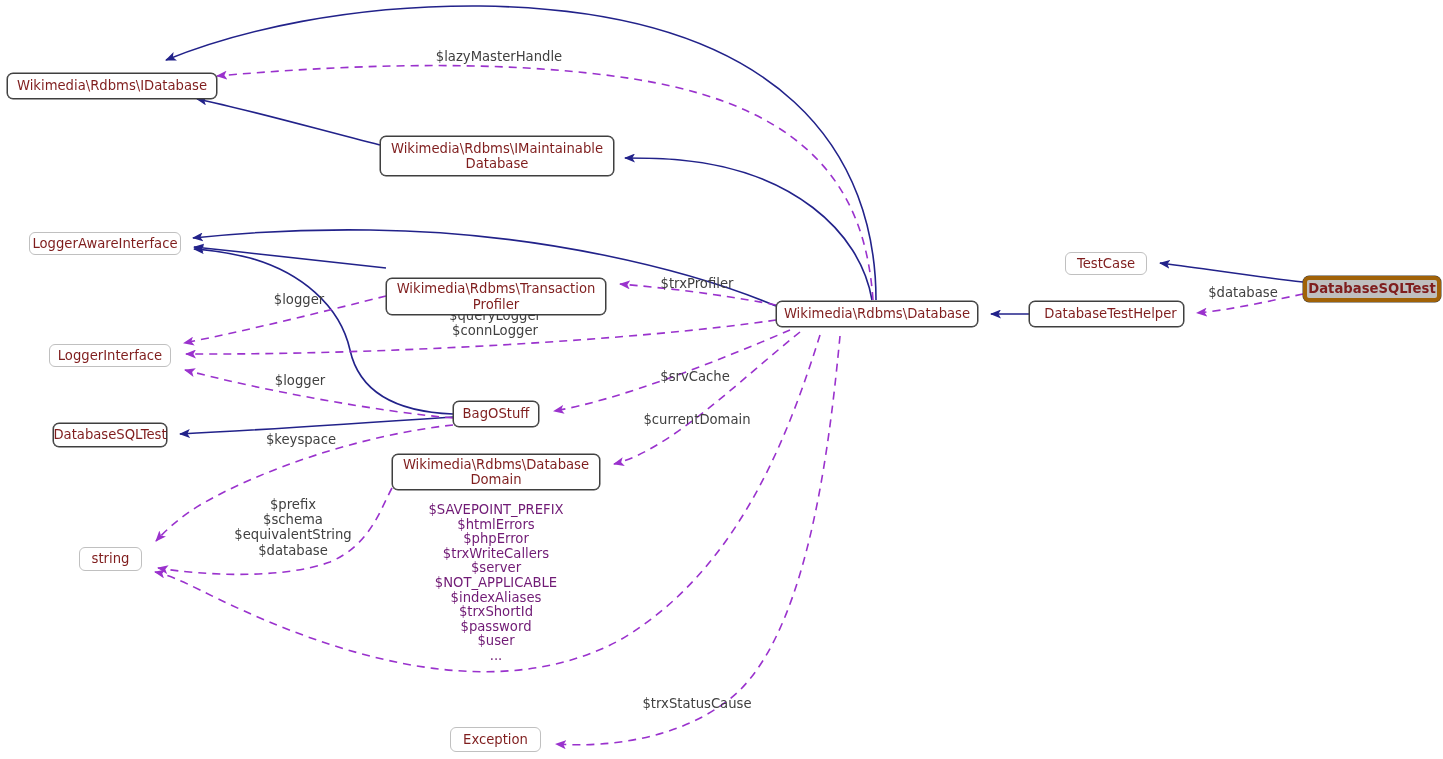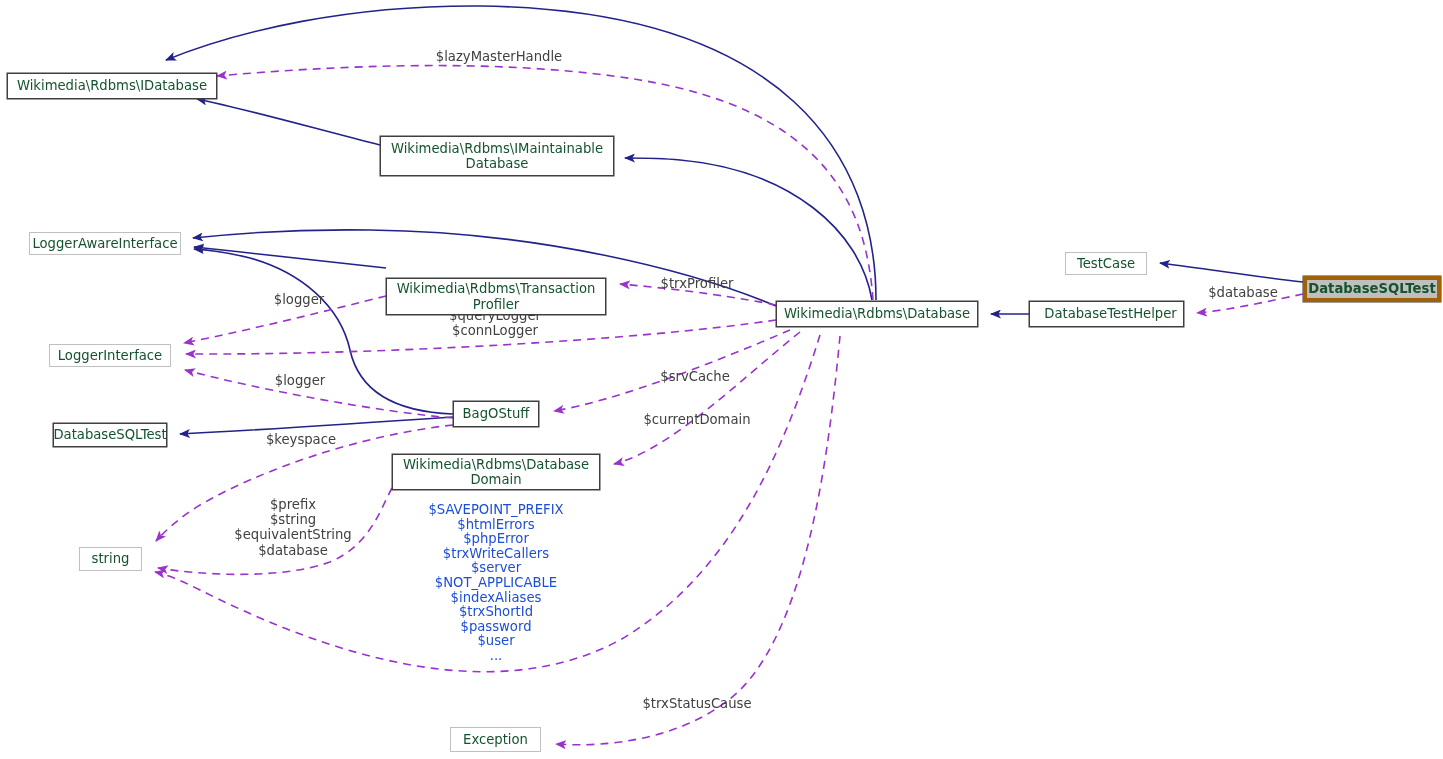--- a/index.html
+++ b/index.html
@@ -27,23 +27,24 @@
   .node {
     position: absolute;
     box-sizing: border-box;
     background: #ffffff;
     display: flex;
     align-items: center;
     justify-content: center;
     text-align: center;
     font-size: 13.2px;
     line-height: 15.5px;
-    color: #14532d;
+    color: #7f1d1d;
     white-space: pre-line;
     z-index: 3;
+    border-radius: 6px;
   }
   .node.dark {
     border: 1px solid #3f3f3f;
     box-shadow: 0 0 0 0.5px #3f3f3f;
   }
   .node.light {
     border: 1px solid #c0c0c0;
   }
   .node.current {
     border: 4px solid #a16207;
@@ -57,21 +58,21 @@
     line-height: 15.2px;
     color: #404040;
     white-space: pre-line;
     text-align: center;
     z-index: 2;
   }
   .fieldlist {
     position: absolute;
     font-size: 13.2px;
     line-height: 14.6px;
-    color: #1d4ed8;
+    color: #701a75;
     white-space: pre-line;
     text-align: center;
     z-index: 2;
   }
 </style>
 </head>
 <body>
 
 <div id="canvas">
 
@@ -176,21 +177,21 @@
 
   <div class="edge-label" style="left:270px;top:373px;width:60px;">$logger</div>
 
   <div class="edge-label" style="left:656px;top:369px;width:78px;">$srvCache</div>
 
   <div class="edge-label" style="left:638px;top:412px;width:118px;">$currentDomain</div>
 
   <div class="edge-label" style="left:261px;top:432px;width:80px;">$keyspace</div>
 
   <div class="edge-label" style="left:208px;top:497px;width:170px;">$prefix
-$string
+$schema
 $equivalentString
 $database</div>
 
   <div class="edge-label" style="left:635px;top:696px;width:124px;">$trxStatusCause</div>
 
   <div class="edge-label" style="left:1203px;top:285px;width:80px;">$database</div>
 
   <div class="fieldlist" style="left:410px;top:503px;width:172px;" id="field-list">$SAVEPOINT_PREFIX
 $htmlErrors
 $phpError

